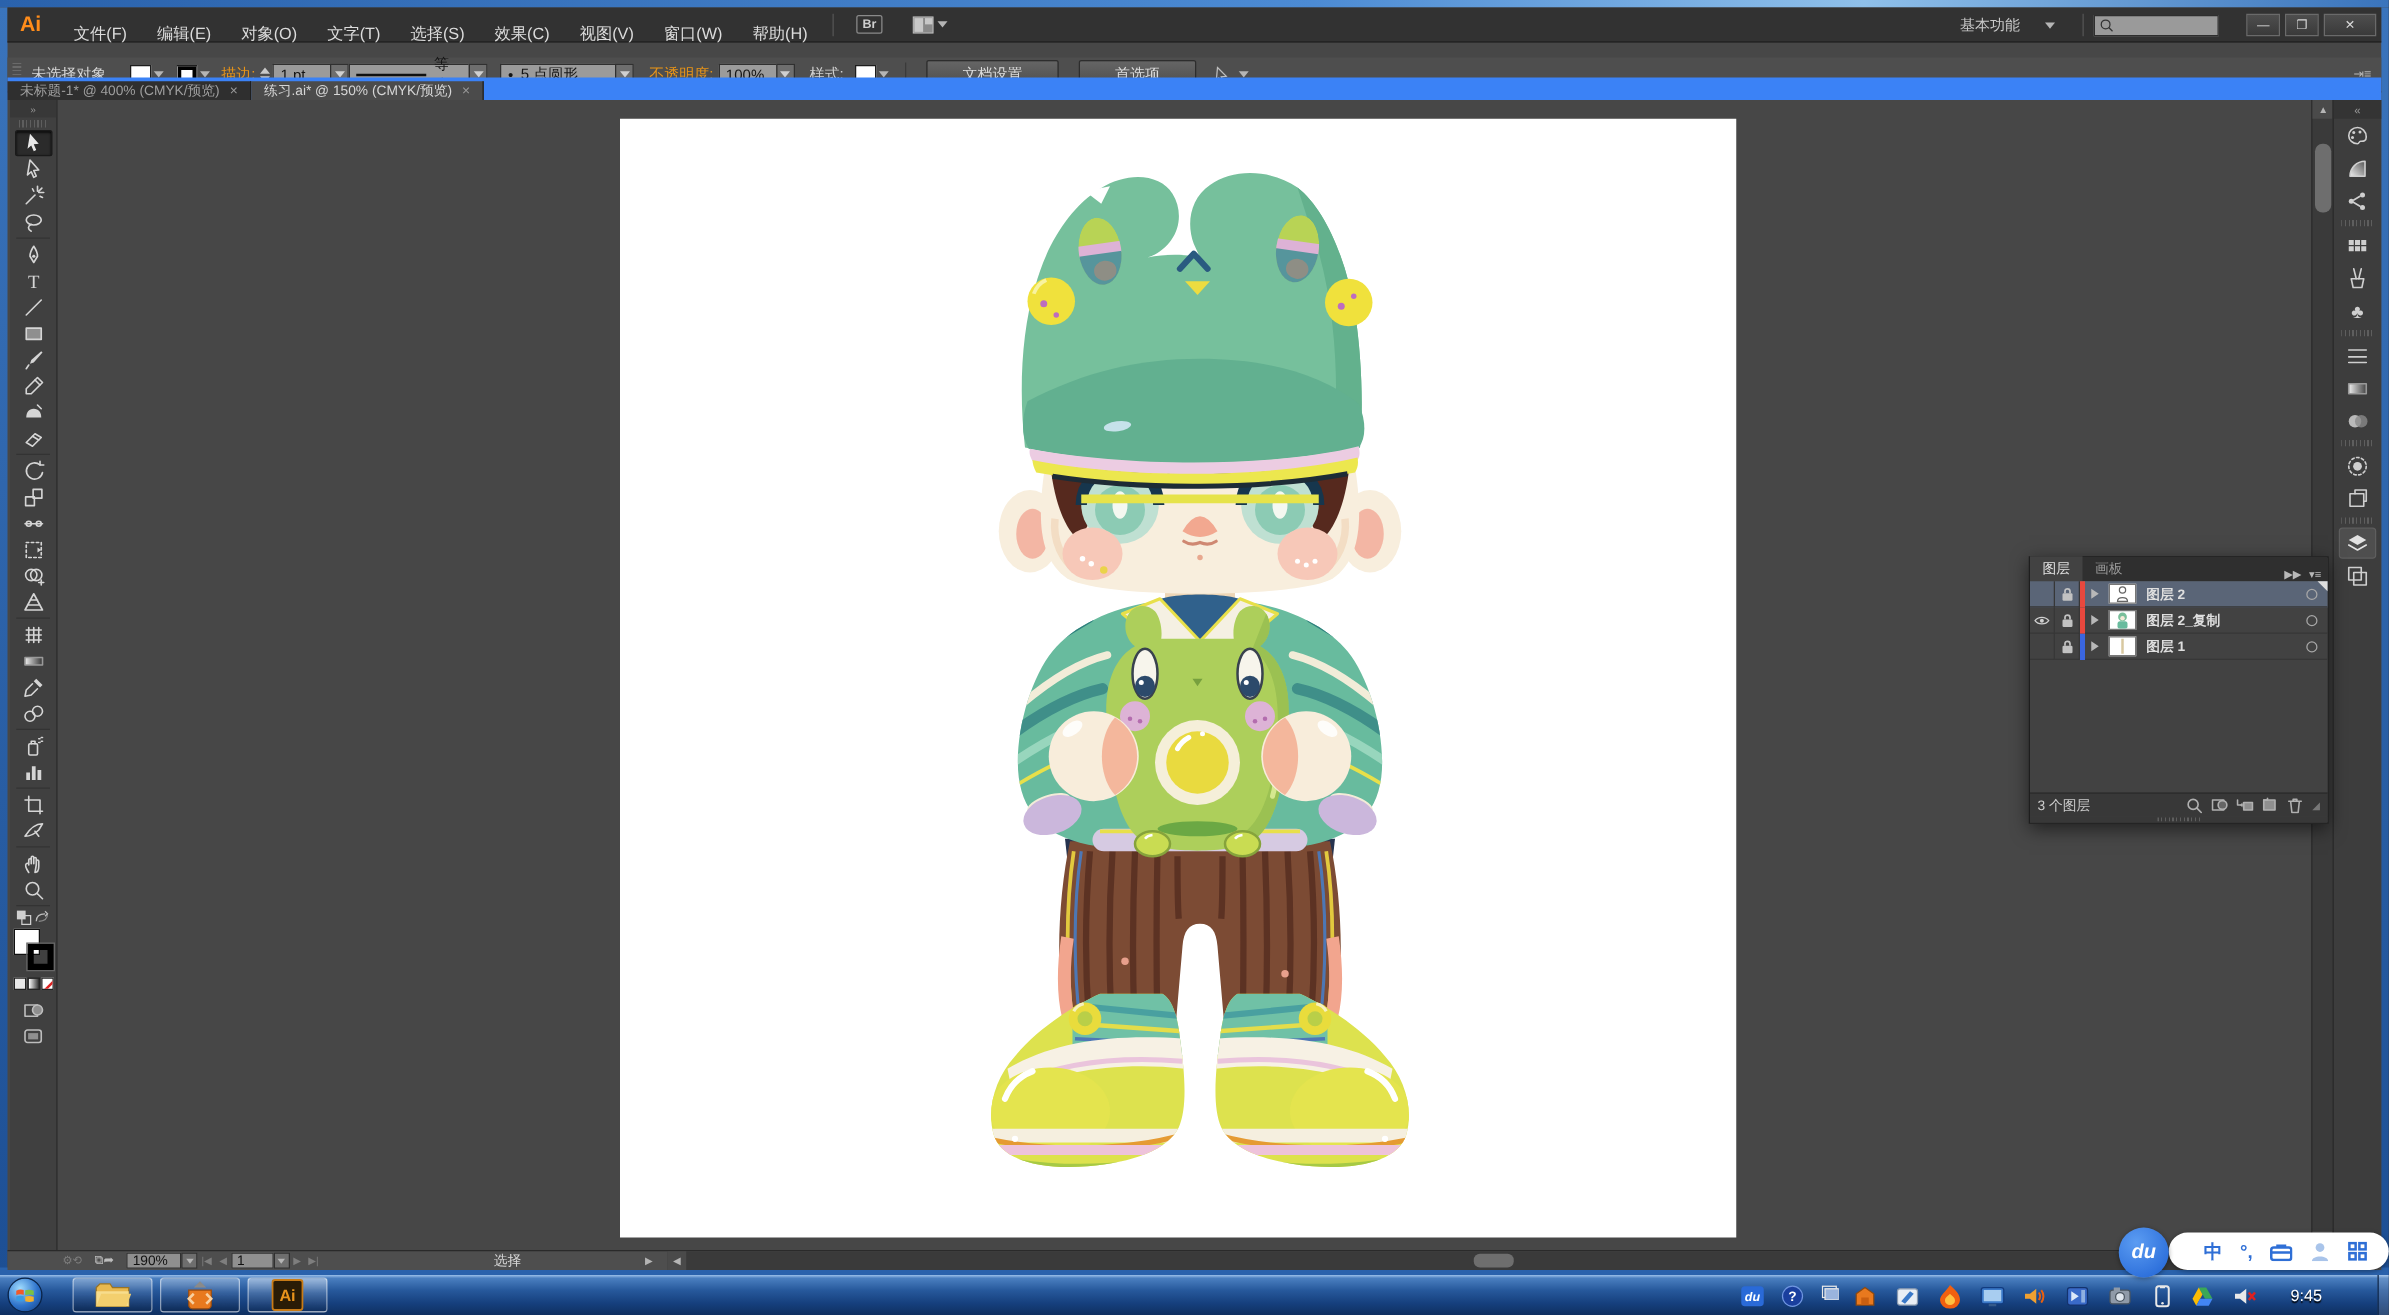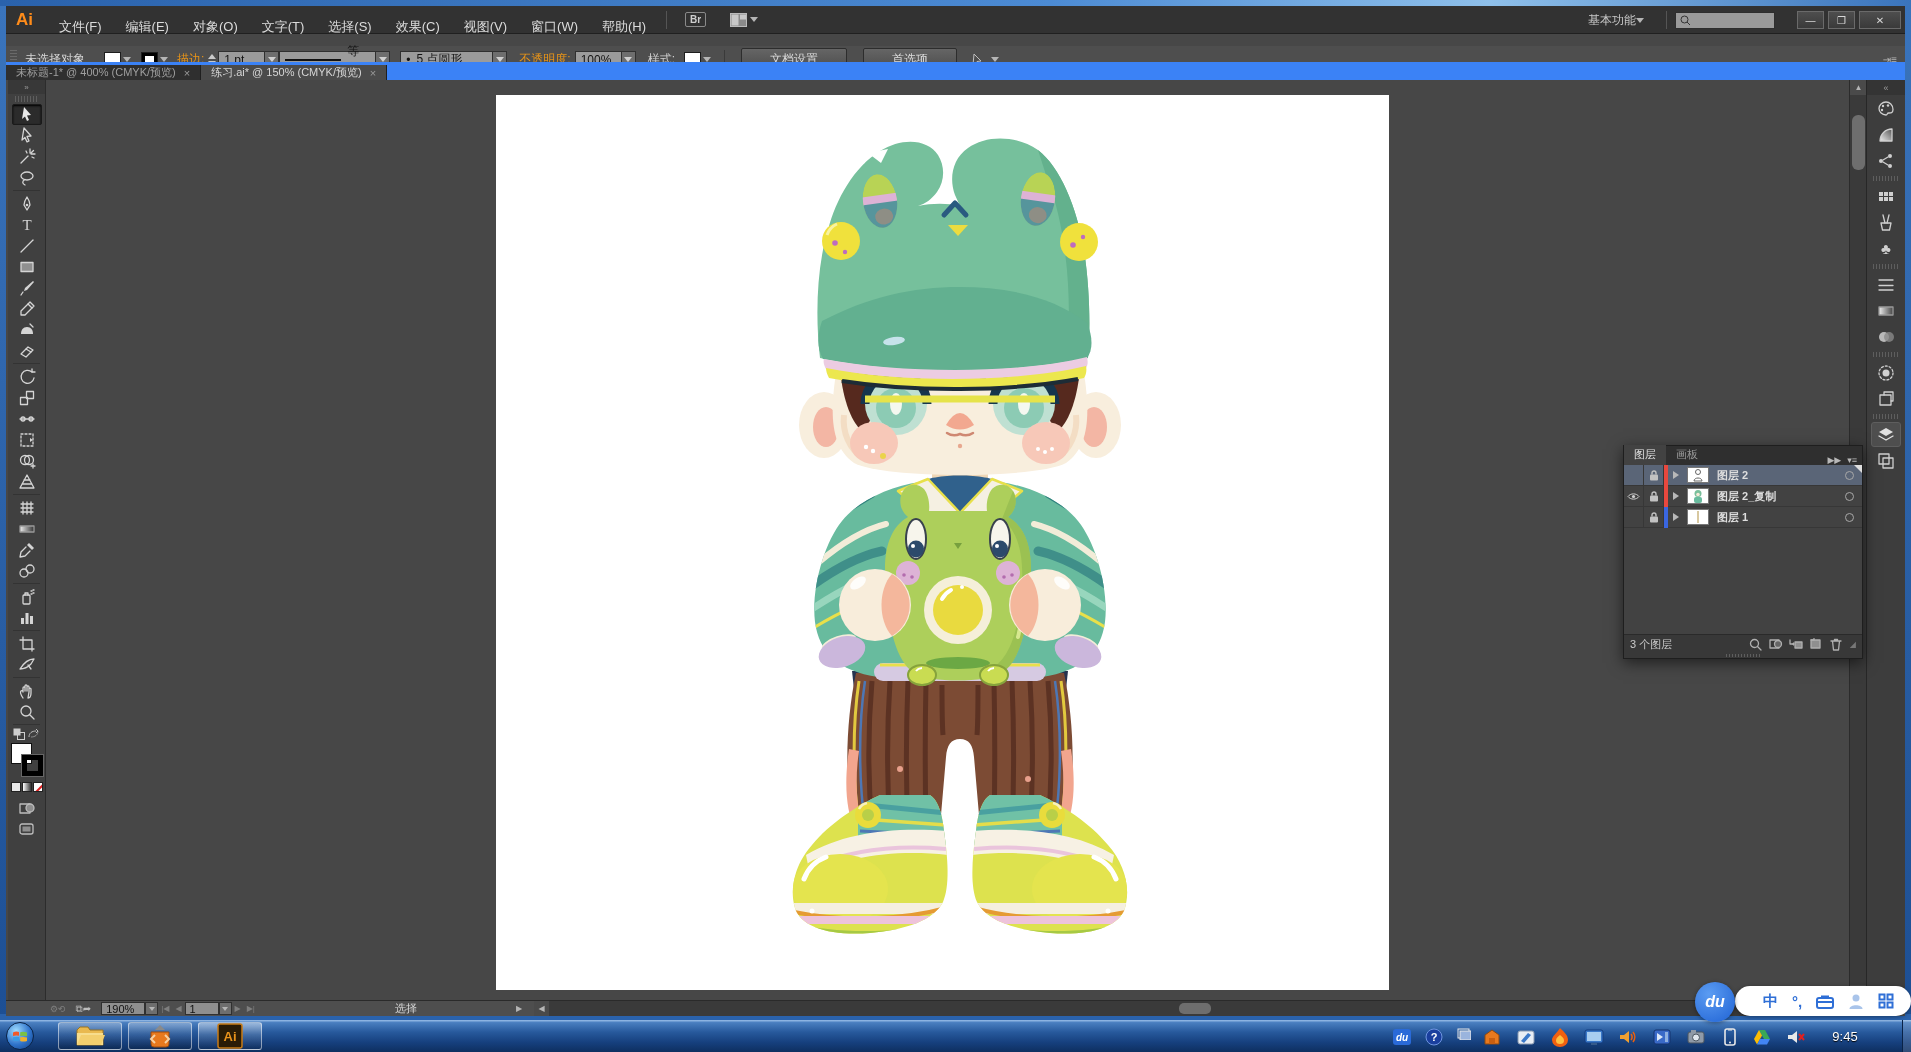--- a/index.html
+++ b/index.html
@@ -19,21 +19,21 @@
   
   .menubar { position:absolute; left:6px; top:6px; width:1899px; height:28px; background:#323232;
     display:flex; align-items:center; border-bottom:1px solid #202020; }
   .ai-logo { color:#ff8c1a; font-weight:bold; font-size:17px; margin:0 14px 0 10px; letter-spacing:0; }
   .menu-item { color:#dcdcdc; font-size:13px; padding:0 12px; height:14px; line-height:28px; cursor:default; }
   .mb-sep { width:1px; height:18px; background:#555; margin:0 8px; }
   .br-btn { color:#cfcfcf; font-size:10px; border:1px solid #8a8a8a; border-radius:2px;
     padding:1px 4px; margin:0 10px; font-weight:bold; }
   .layout-btn { display:flex; align-items:center; gap:3px; margin-left:14px; }
   .mb-right { position:absolute; right:4px; top:0; height:28px; display:flex; align-items:center; }
-  .workspace-btn { color:#c8c8c8; font-size:12px; display:flex; align-items:center; gap:0; margin-right:14px; }
+  .workspace-btn { color:#c8c8c8; font-size:12px; display:flex; align-items:center; gap:20px; margin-right:14px; }
   .caret { width:0; height: 0; border-left:4px solid transparent; border-right:4px solid transparent; border-top:5px solid #b5b5b5; }
   .searchbox { width:100px; height:17px; background:#9a9a9a; border:1px solid #2e2e2e;
     display:flex; align-items:center; padding:0 4px; gap:4px; margin-right:18px; }
   .winbtn { width:27px; height:18px; border:1px solid #6a6a6a; background:linear-gradient(#4e4e4e,#3a3a3a);
     color:#d8d8d8; font-size:10px; display:flex; align-items:center; justify-content:center; margin-left:4px; }
   .winbtn.close { width:42px; }
 
   
   .controlbar { position:absolute; left:6px; top:46px; width:1899px; height:28px; background:#4e4e4e;
     border-bottom:1px solid #282828; display:flex; align-items:center; color:#d6d6d6; font-size:12px; }

